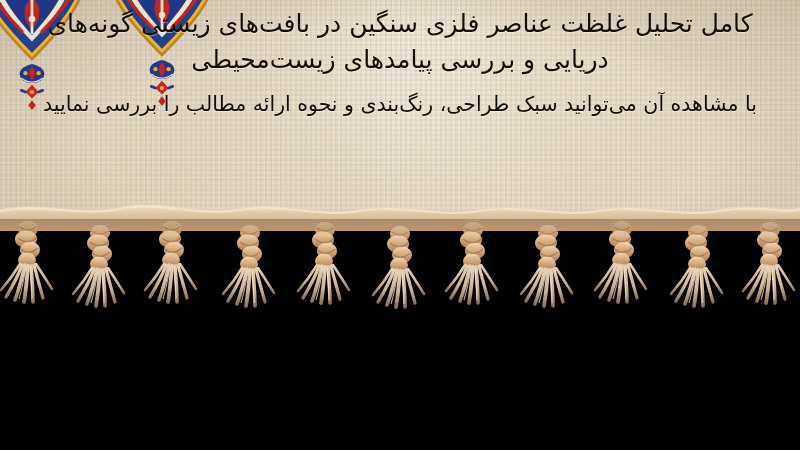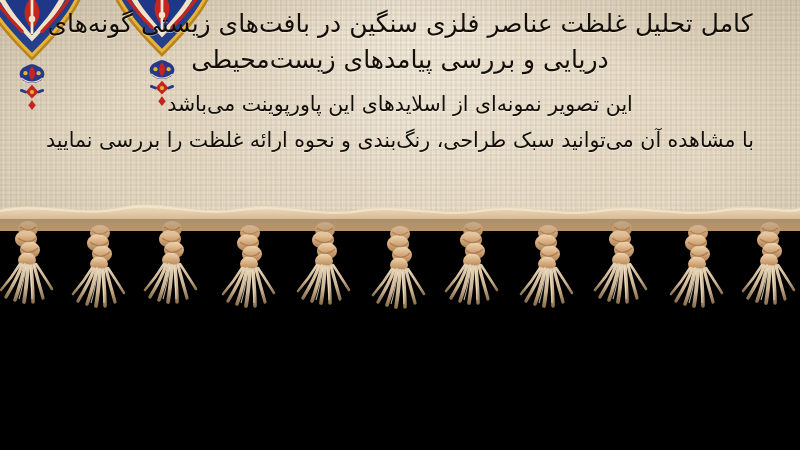--- a/index.html
+++ b/index.html
@@ -202,22 +202,21 @@
       </g>
       <g transform="translate(172,128) scale(0.82)">
         <use href="#pendant"></use>
       </g>
     </svg>
   </div>
 
   <div class="text-wrap">
     <h1 class="title">کامل تحلیل غلظت عناصر فلزی سنگین در بافت‌های زیستی گونه‌های دریایی و بررسی پیامدهای زیست‌محیطی</h1>
     <div class="body-lines">
-      <p class="body-line">این تصویر نمونه‌ای از اسلایدهای این پاورپوینت می‌باشد</p>
-      <p class="body-line">با مشاهده آن می‌توانید سبک طراحی، رنگ‌بندی و نحوه ارائه غلظت را بررسی نمایید</p>
+      <p class="body-line">با مشاهده آن می‌توانید سبک طراحی، رنگ‌بندی و نحوه ارائه مطالب را بررسی نمایید</p>
     </div>
   </div>
 
   <div class="fringe-band">
     <div class="fringe-black"></div>
     <svg class="fringe-svg" viewBox="0 0 800 150" xmlns="http://www.w3.org/2000/svg">
       <defs>
         <linearGradient id="ropeG" x1="0" y1="0" x2="0" y2="1">
           <stop offset="0%" stop-color="#f0d7b4"></stop>
           <stop offset="45%" stop-color="#d6ab7d"></stop>

